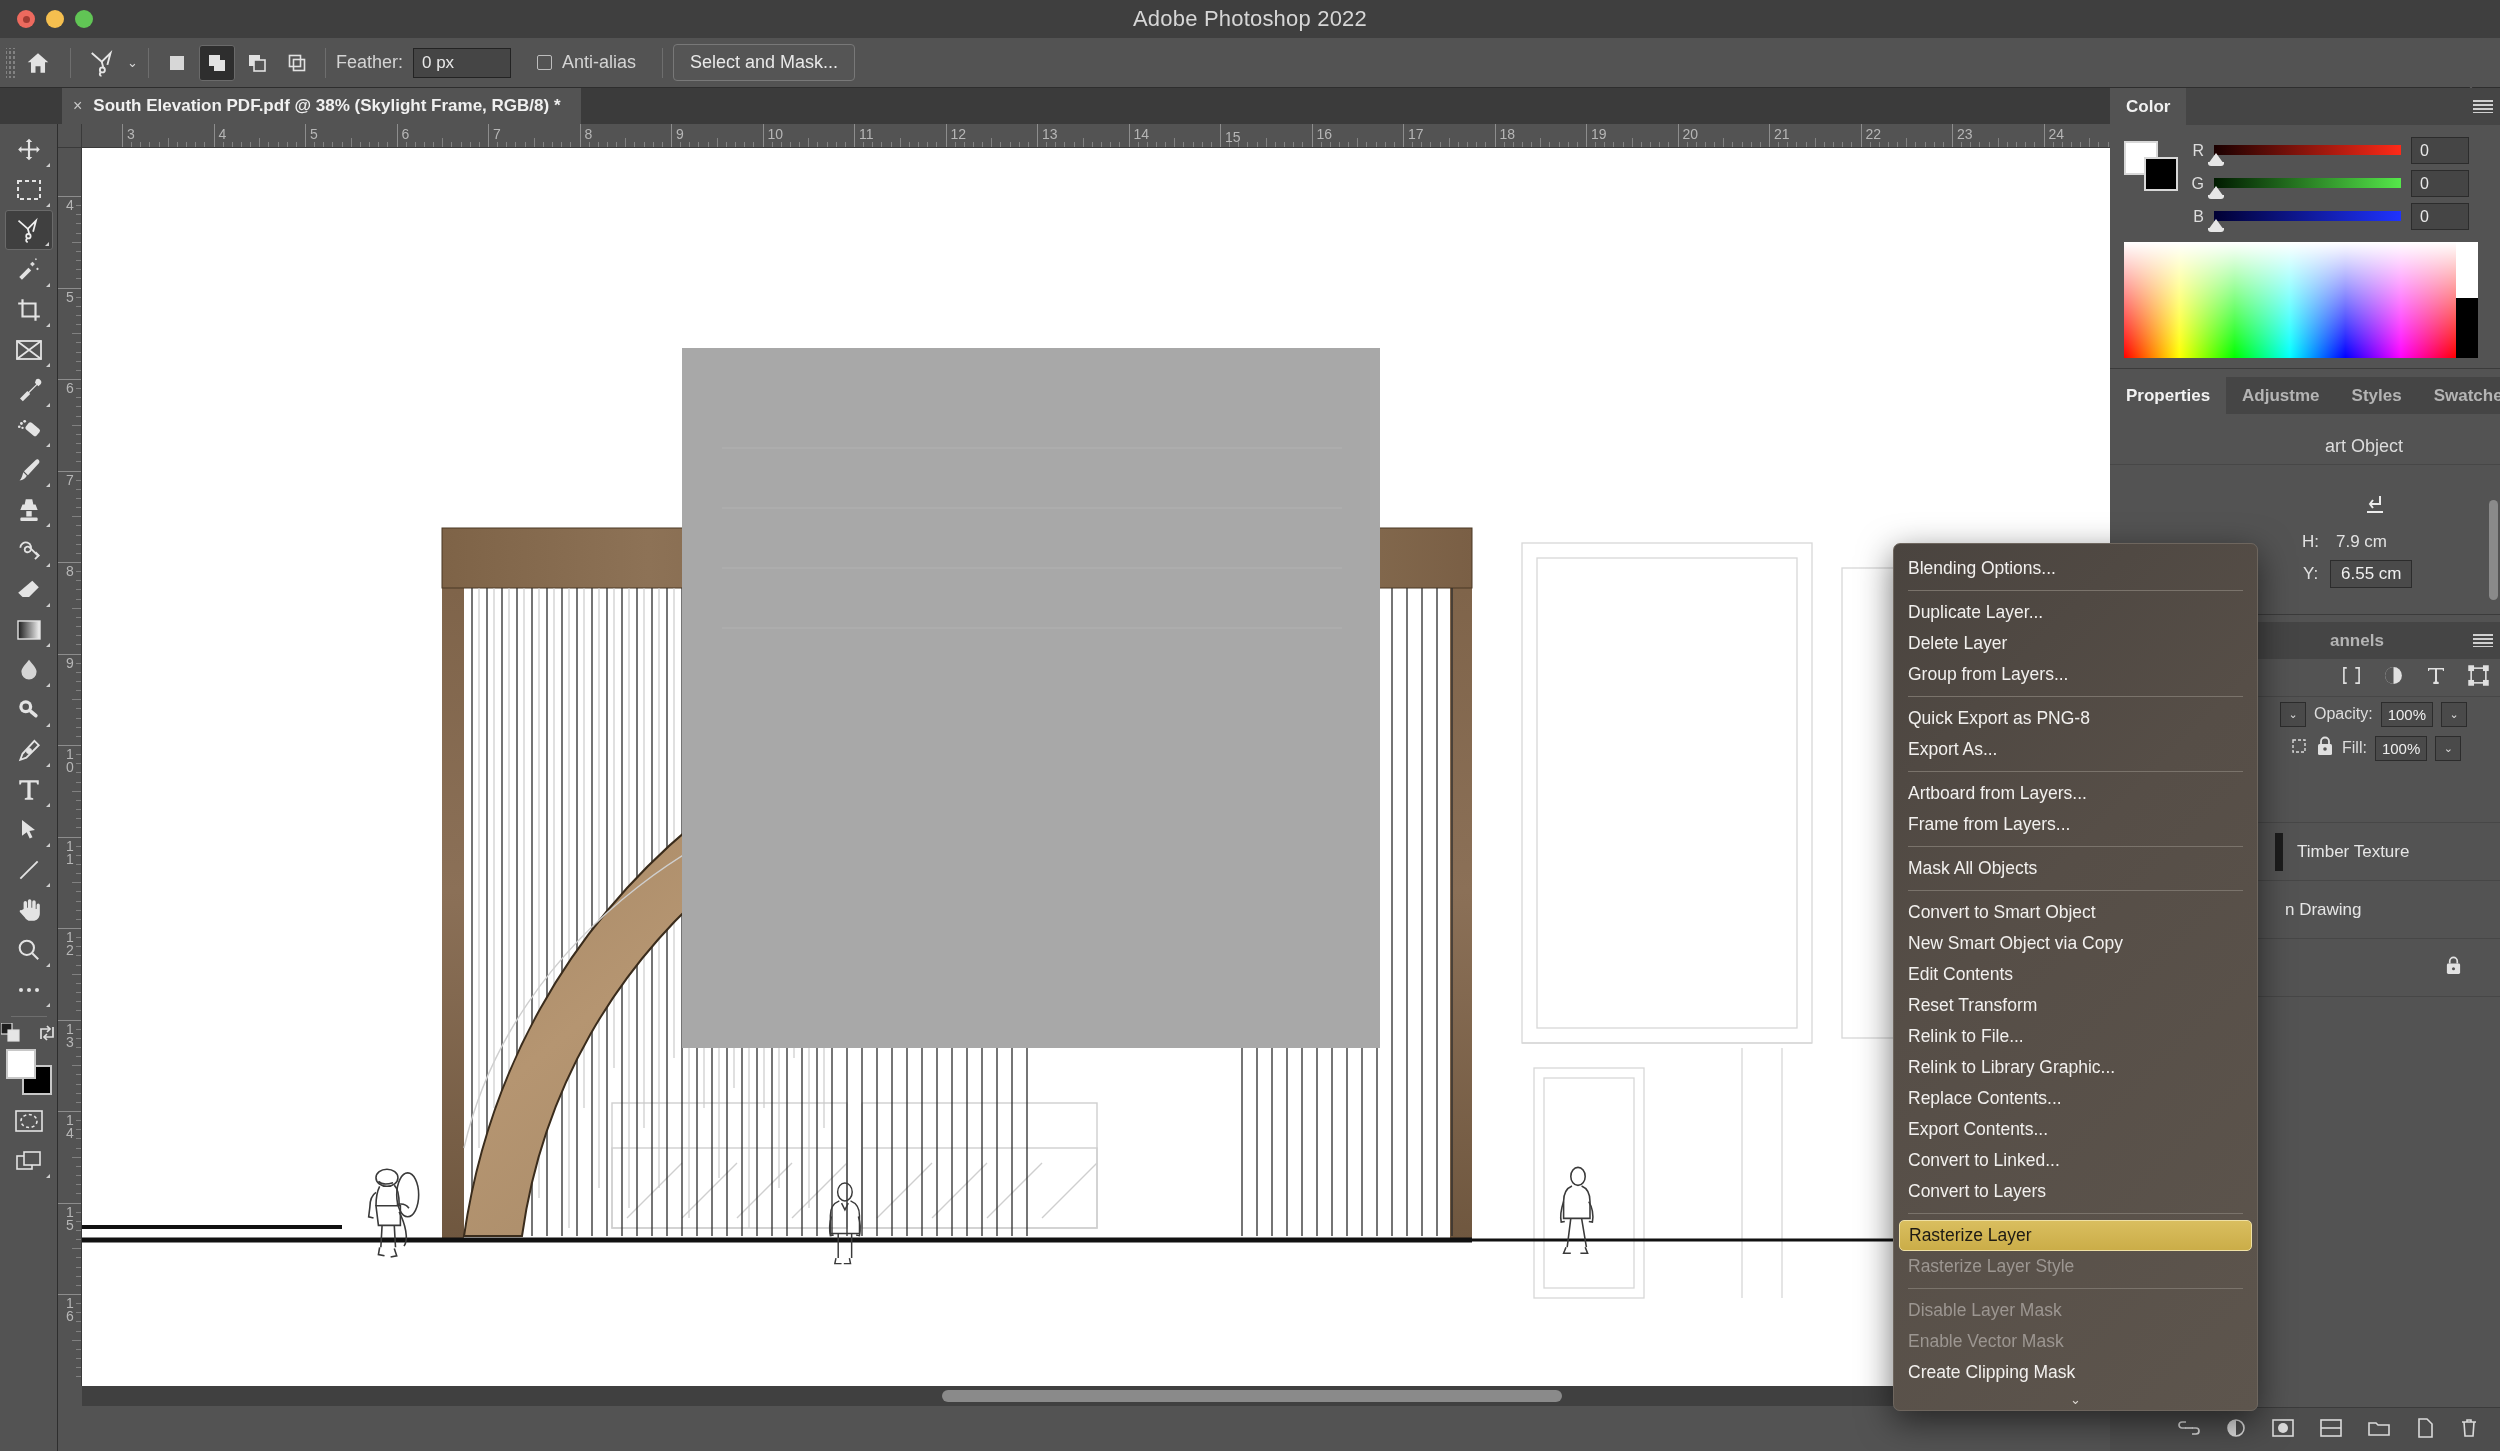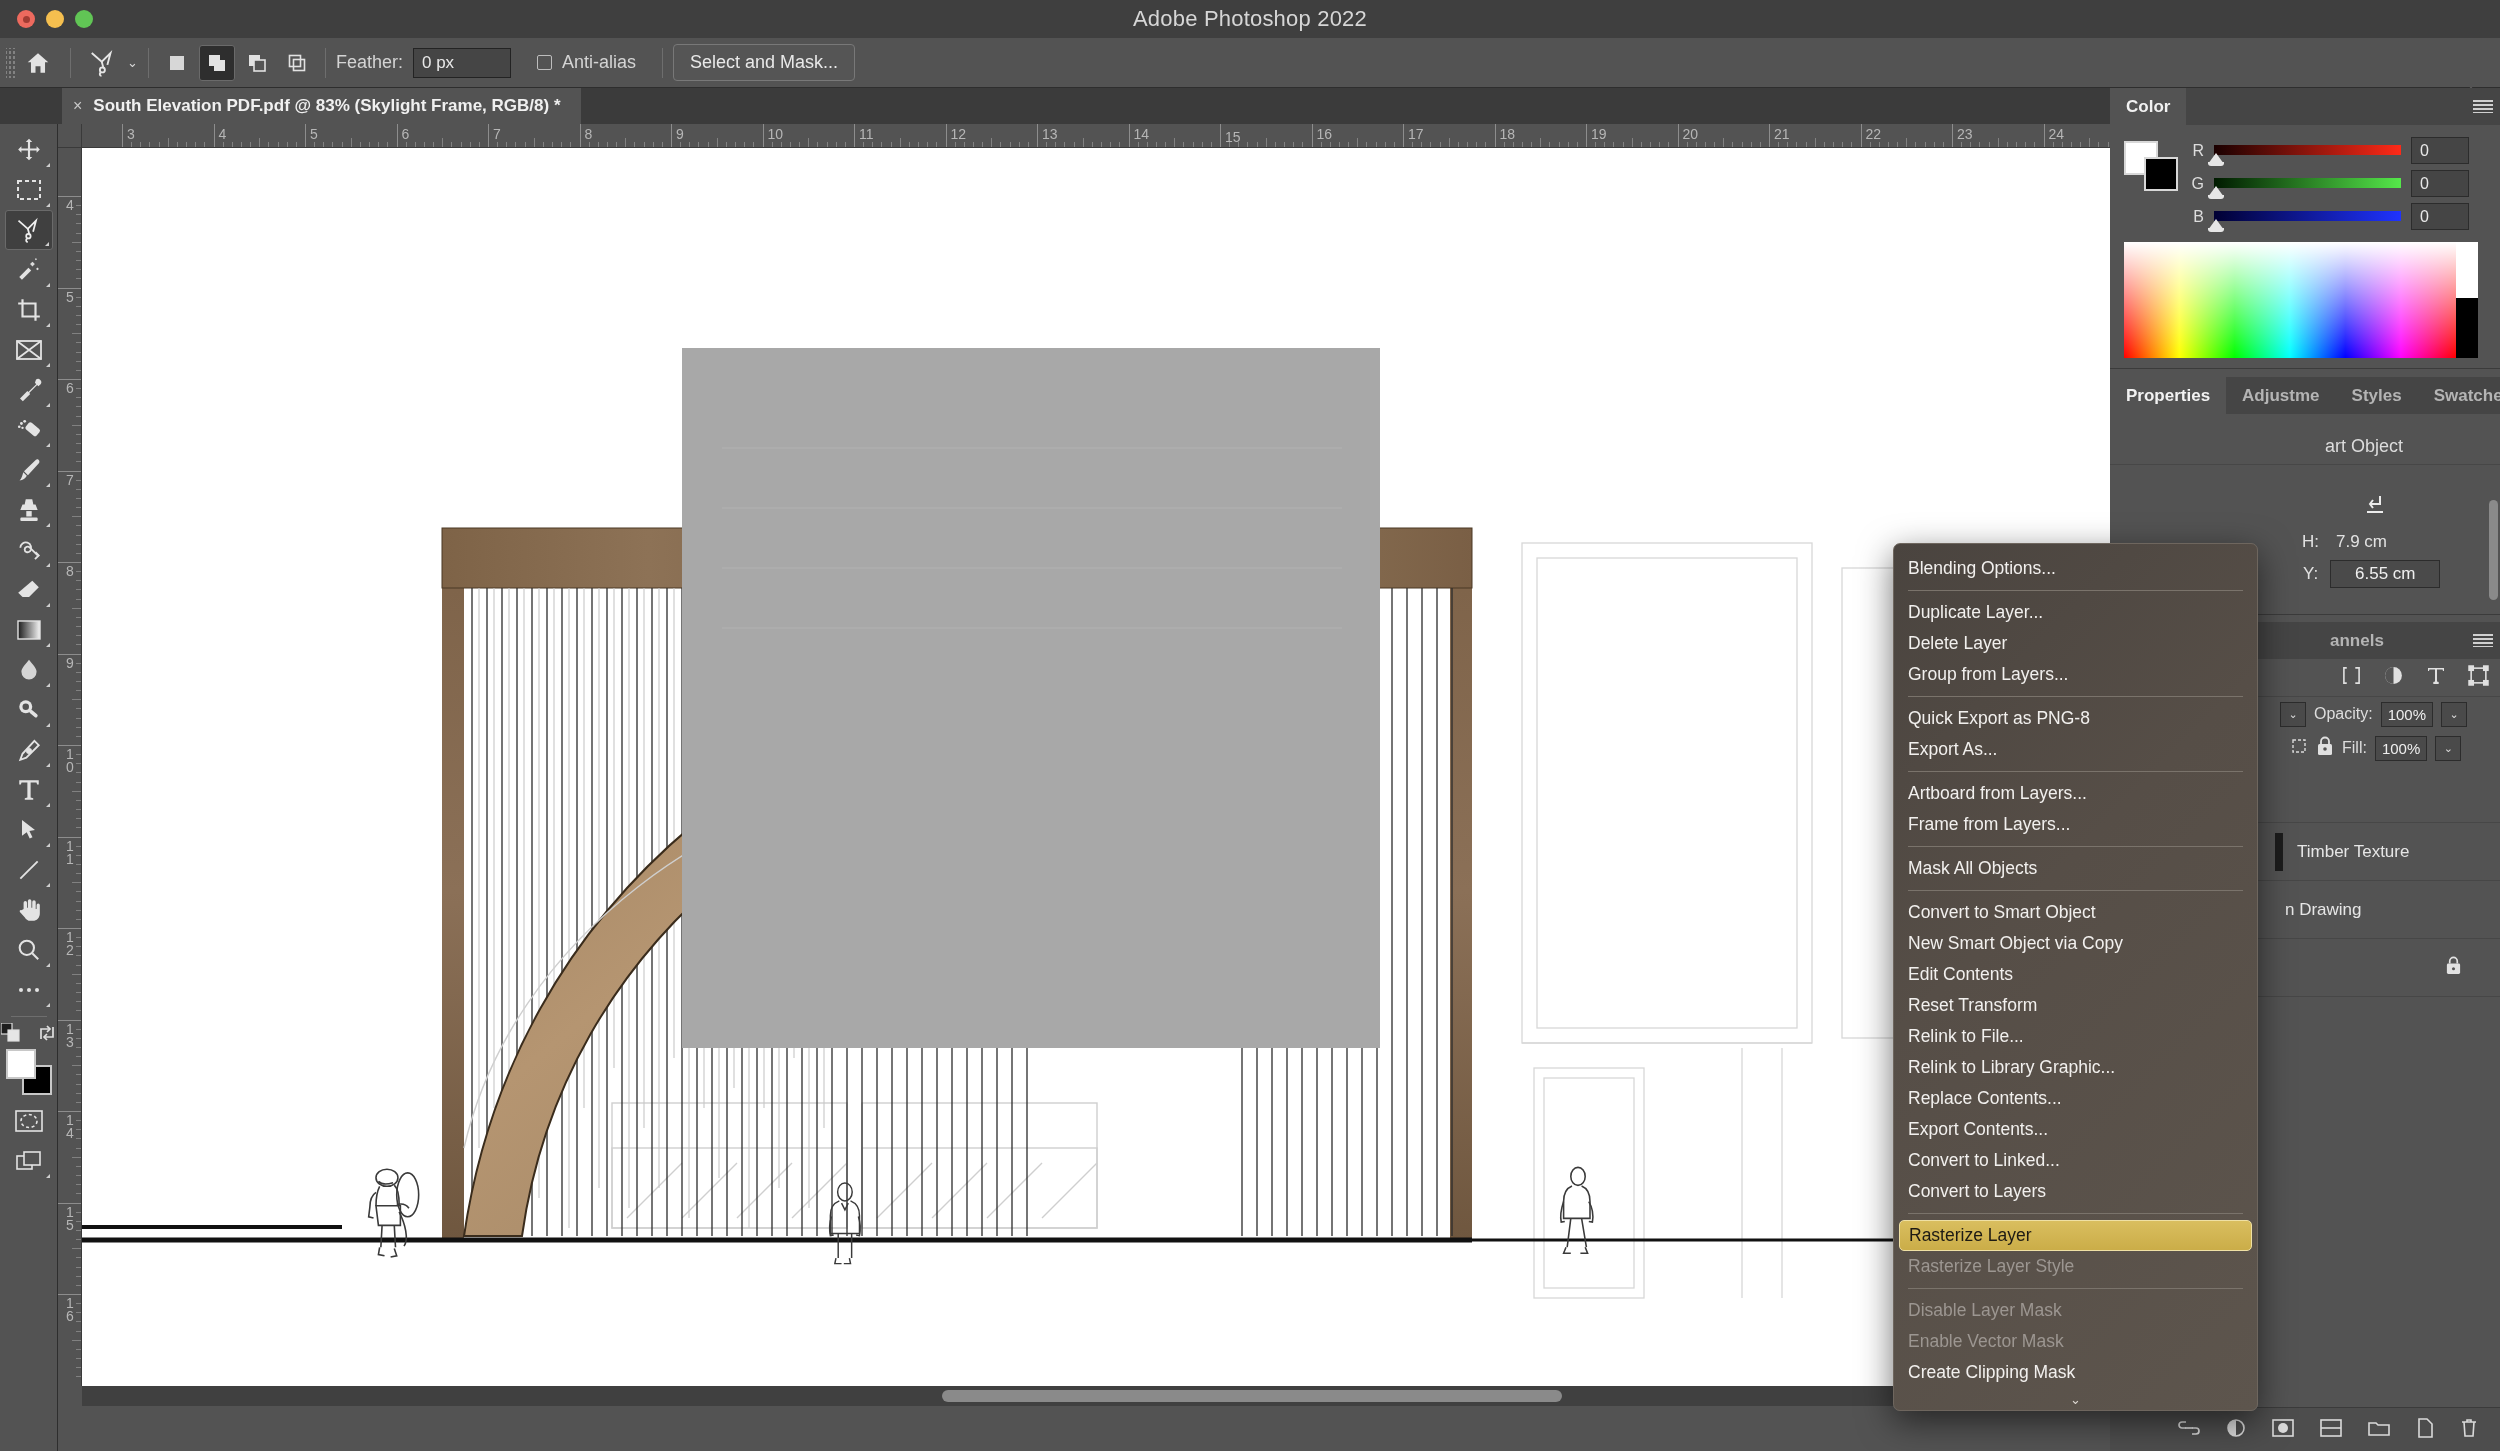--- a/index.html
+++ b/index.html
@@ -277,21 +277,21 @@
             <path d="M12 2v12M12 2l-4 4M12 2l4 4"></path>
         </svg>
       </span>
     </div>
   </div>
 
   <div class="tabbar">
     <span class="expand">»</span>
     <div class="doctab">
       <span class="x">×</span>
-      <span class="nm">South Elevation PDF.pdf @ 83% (Skylight Frame, RGB/8) *</span>
+      <span class="nm">South Elevation PDF.pdf @ 38% (Skylight Frame, RGB/8) *</span>
     </div>
   </div>
 
   <div class="toolbar">
     <div class="tool">
       <svg width="26" height="26" viewBox="0 0 24 24" fill="#e3e3e3">
           <path d="M12 1.5l3 3h-2v6h6v-2l3 3-3 3v-2h-6v6h2l-3 3-3-3h2v-6H5v2l-3-3 3-3v2h6v-6H9z"></path>
         </svg>
     </div>
     <div class="tool">
@@ -1083,21 +1083,21 @@
         <svg width="26" height="24" viewBox="0 0 26 24" fill="none" stroke="#ececec" stroke-width="2">
           <path d="M18 4v8H8"></path>
             <path d="M11 8l-3 4 3 4"></path>
             <path d="M5 20h16"></path>
         </svg>
       </div>
       <div style="position:absolute;left:192px;top:118px;color:#e2e2e2;font-size:17px;">H:</div>
       <div style="position:absolute;left:226px;top:118px;color:#e2e2e2;font-size:17px;">7.9 cm</div>
 
       <div style="position:absolute;left:193px;top:150px;color:#e2e2e2;font-size:17px;">Y:</div>
-      <div style="position:absolute;left:220px;top:146px;background:#4a4a4a;border:1px solid #2c2c2c;color:#f0f0f0;font-size:17px;padding:3px 24px;">6.55 cm</div>
+      <div style="position:absolute;left:220px;top:146px;background:#4a4a4a;border:1px solid #2c2c2c;color:#f0f0f0;font-size:17px;padding:3px 10px;">6.55 cm</div>
 
       <div class="panel-scrollbar"></div>
     </div>
 
 
     <div class="panel-divider"></div>
 
     <div class="panel-tabs" style="margin-top:7px">
       <div class="ptab" style="padding-left:220px">annels</div>
       <div class="ptab-spacer"></div>

